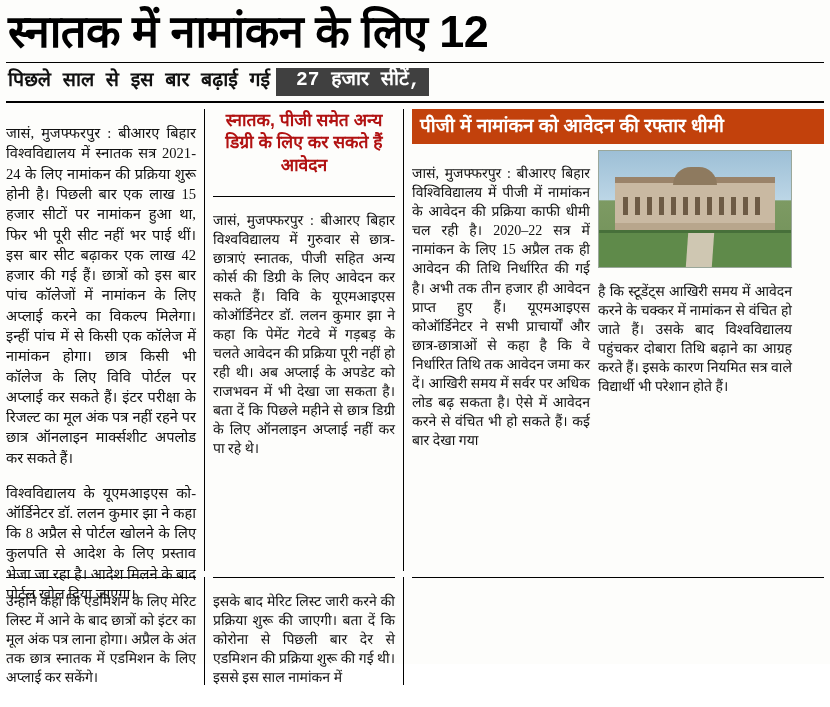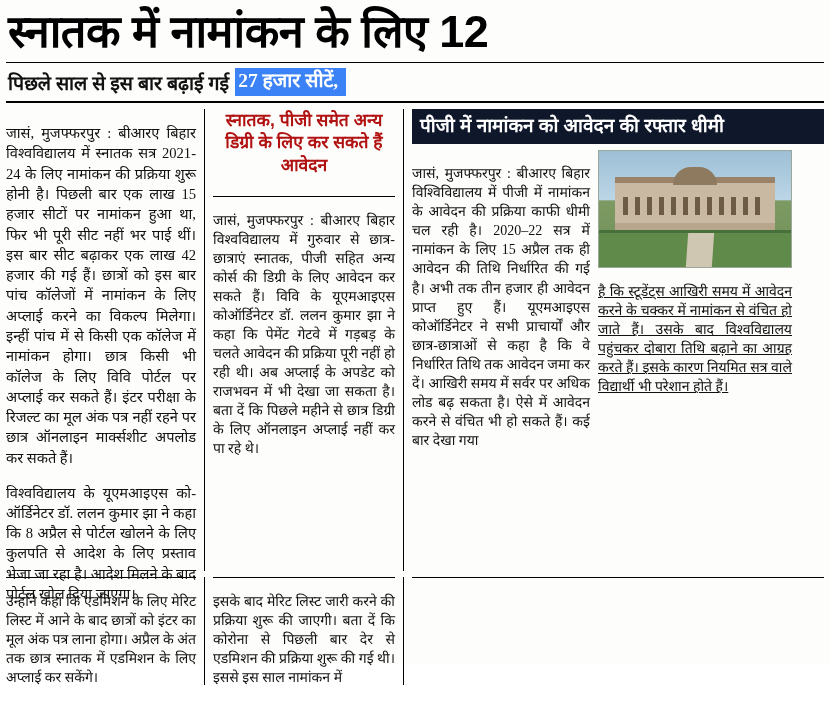--- a/index.html
+++ b/index.html
@@ -40,33 +40,33 @@
   }
   .rule {
     border: 0;
     border-top: 1px solid #000;
     margin: 4px 0 0 0;
   }
 
   
   .subhead {
     display: flex;
-    align-items: flex-end;
+    align-items: center;
     gap: 6px;
-    font-family: Liberation Serif, serif;
+    font-family: Liberation Mono, monospace;
     font-weight: bold;
     font-size: 19.5px;
     line-height: 1.2;
     padding: 5px 2px 5px 2px;
     white-space: nowrap;
   }
   .subhead .hl {
-    background: #3b82f6;
+    background: #404040;
     color: #ffffff;
-    padding: 1px 8px 3px 3px;
+    padding: 1px 8px 3px 20px;
     display: inline-block;
   }
   .subrule {
     border: 0;
     border-top: 2px solid #000;
     margin: 0 0 6px 0;
   }
 
   
   .content {
@@ -120,35 +120,35 @@
     margin-bottom: 19px;
   }
   .mid-rule {
     border: 0;
     border-top: 1px solid #000;
     margin: 3px 0 5px 0;
   }
 
   
   .banner {
-    background: #0f172a;
+    background: #c2410c;
     color: #ffffff;
     font-family: "Liberation Sans", sans-serif;
     font-weight: bold;
     font-size: 19px;
     line-height: 1.25;
     padding: 5px 8px 7px 8px;
     margin-bottom: 6px;
   }
   .right-flow {
     display: flex;
     gap: 8px;
   }
   .right-col-a { width: 178px; }
-  .right-col-b { width: 194px; text-decoration: underline; }
+  .right-col-b { width: 194px; }
 
   .photo {
     width: 194px;
     height: 118px;
     background: linear-gradient(#9dbfd6 0%, #bcd6e6 42%, #7d9a63 43%, #6f8f57 100%);
     position: relative;
     overflow: hidden;
     margin-bottom: 6px;
     border: 1px solid #9aa79a;
     box-sizing: border-box;

